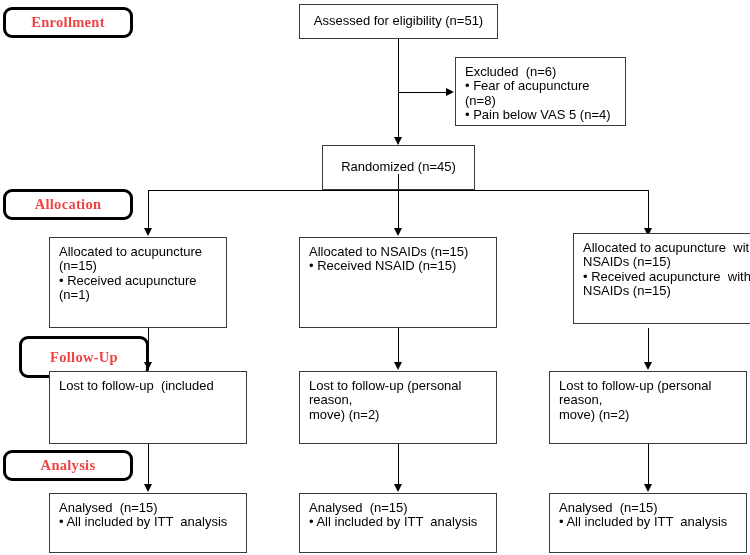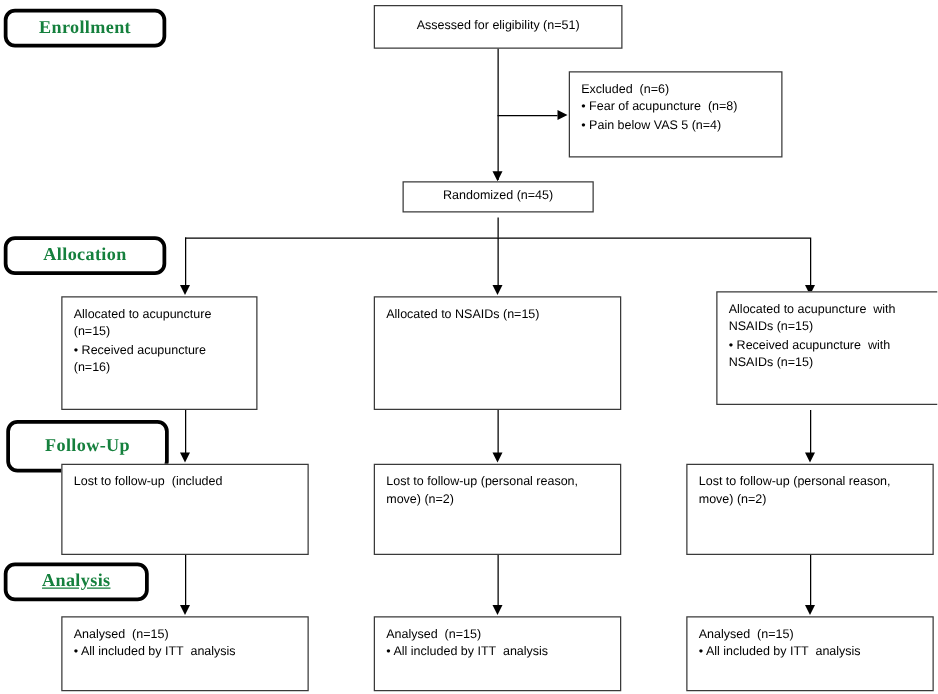--- a/index.html
+++ b/index.html
@@ -26,32 +26,32 @@
     border: 3px solid #000000;
     border-radius: 9px;
     background: #ffffff;
     display: flex;
     align-items: center;
     justify-content: center;
     font-family: "Liberation Serif", serif;
     font-weight: bold;
     font-size: 14.5px;
     letter-spacing: 0.3px;
-    color: #15803d;
+    color: #ef4444;
   }
 
   
   .flow-box {
     position: absolute;
     box-sizing: border-box;
     border: 1px solid #3a3a3a;
     background: #ffffff;
     padding: 7px 8px 6px 9px;
     font-family: "Liberation Sans", sans-serif;
-    font-size: 10px;
+    font-size: 13px;
     line-height: 14.4px;
     color: #000000;
   }
   .flow-box.centered {
     display: flex;
     align-items: center;
     justify-content: center;
     padding: 0;
     text-align: center;
   }
@@ -98,68 +98,69 @@
 <div id="canvas">
 
   <div class="stage-pill" style="left:3px; top:7px; width:130px; height:31px;">
     <span>Enrollment</span>
   </div>
 
   <div class="stage-pill" style="left:3px; top:189px; width:130px; height:31px;">
     <span>Allocation</span>
   </div>
 
-  <div class="stage-pill" style="left:5px; top:336px; width:130px; height:42px;text-align:right;">
+  <div class="stage-pill" style="left:19px; top:336px; width:130px; height:42px;text-align:right;">
     <span>Follow-Up</span>
   </div>
 
-  <div class="stage-pill" style="left:3px; top:450px; width:116px; height:31px;text-decoration:underline;">
+  <div class="stage-pill" style="left:3px; top:450px; width:130px; height:31px;">
     <span>Analysis</span>
   </div>
 
   <div class="flow-box centered" style="left:299px; top:4px; width:199px; height:35px;">
     <span class="line">Assessed for eligibility (n=51)</span>
   </div>
 
   <div class="vline" style="left:398px; top:39px; height:105px;"></div>
 
   <div class="hline" style="left:398px; top:92px; width:48px;"></div>
   <div class="arrow-right" style="left:446px; top:87.5px;"></div>
 
   <div class="arrow-down" style="left:393.5px; top:137px;"></div>
 
   <div class="flow-box" style="left:455px; top:57px; width:171px; height:69px;">
     <span class="line">Excluded  (n=6)</span>
     <span class="bullet-line">• Fear of acupuncture  (n=8)</span>
     <span class="bullet-line">• Pain below VAS 5 (n=4)</span>
   </div>
 
-  <div class="flow-box centered" style="left:322px; top:145px; width:153px; height:25px;">
+  <div class="flow-box centered" style="left:322px; top:145px; width:153px; height:45px;">
     <span class="line">Randomized (n=45)</span>
   </div>
 
   <div class="vline" style="left:398px; top:174px; height:16px;"></div>
   <div class="hline" style="left:148px; top:190px; width:500px;"></div>
 
   <div class="vline" style="left:148px; top:190px; height:40px;"></div>
   <div class="arrow-down" style="left:143.5px; top:228px;"></div>
 
   <div class="vline" style="left:398px; top:190px; height:40px;"></div>
   <div class="arrow-down" style="left:393.5px; top:228px;"></div>
 
   <div class="vline" style="left:648px; top:190px; height:40px;"></div>
   <div class="arrow-down" style="left:643.5px; top:228px;"></div>
 
-  <div class="flow-box" style="left:49px; top:237px; width:157px; height:91px;">
+  <div class="flow-box" style="left:49px; top:237px; width:178px; height:91px;">
     <span class="line">Allocated to acupuncture  (n=15)</span>
-    <span class="bullet-line">• Received acupuncture  (n=16)</span>
+    <span class="bullet-line">• Received acupuncture  (n=1)</span>
   </div>
 
   <div class="flow-box" style="left:299px; top:237px; width:198px; height:91px;">
     <span class="line">Allocated to NSAIDs (n=15)</span>
+    <span class="bullet-line">• Received NSAID (n=15)</span>
   </div>
 
   <div class="flow-box" style="left:549px; top:233px; width:198px; height:91px;margin-left:24px;">
     <span class="line">Allocated to acupuncture  with
 NSAIDs (n=15)</span>
     <span class="bullet-line">• Received acupuncture  with
 NSAIDs (n=15)</span>
   </div>
 
   <div class="vline" style="left:148px; top:328px; height:36px;"></div>

